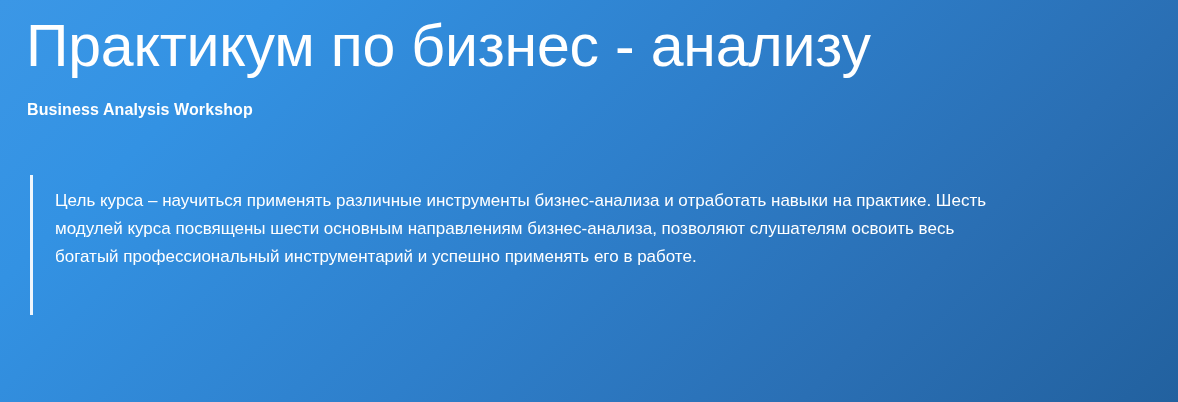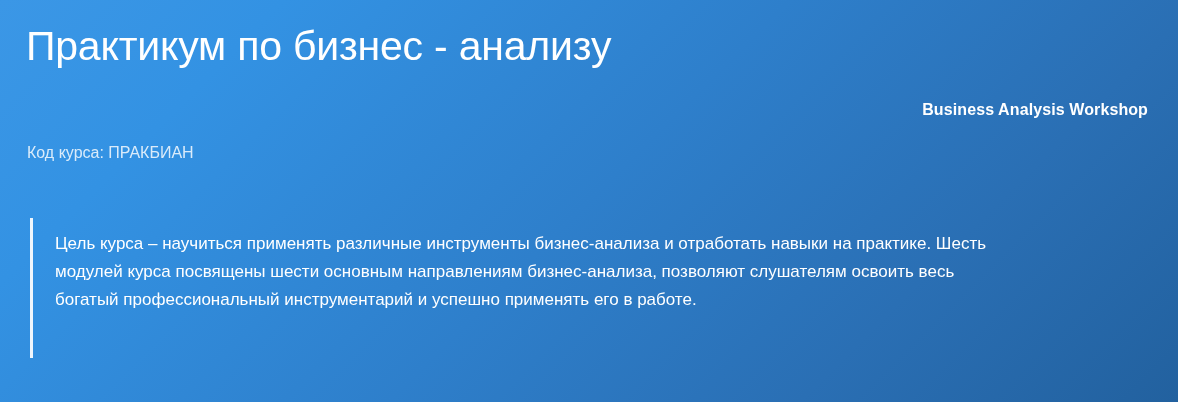--- a/index.html
+++ b/index.html
@@ -26,38 +26,37 @@
 
   .hero-inner {
     box-sizing: border-box;
     padding: 18px 30px 0 26px;
   }
 
   
   .hero-title {
     margin: 0;
     padding: 0;
-    font-size: 41px;
+    font-size: 59px;
     line-height: 56px;
     font-weight: 400;
     letter-spacing: -0.2px;
     color: #ffffff;
     white-space: nowrap;
   }
 
   
   .hero-subtitle {
     margin: 0;
     padding: 26px 0 0 1px;
     font-size: 16px;
     line-height: 20px;
     font-weight: 700;
     letter-spacing: 0.1px;
     color: #ffffff;
-    text-align: right;
   }
 
   
   .hero-coursecode {
     margin: 0;
     padding: 23px 0 0 1px;
     font-size: 16px;
     line-height: 20px;
     font-weight: 400;
     color: rgba(255, 255, 255, 0.82);
@@ -87,20 +86,19 @@
 </head>
 <body>
 
 <section class="course-hero">
   <div class="hero-inner">
 
     <h1 class="hero-title">Практикум по бизнес - анализу</h1>
 
     <div class="hero-subtitle">Business Analysis Workshop</div>
 
-    <div class="hero-coursecode">Код курса: ПРАКБИАН</div>
 
     <blockquote class="hero-quote">
       <p class="hero-quote-text">Цель курса – научиться применять различные инструменты бизнес-анализа и отработать навыки на практике. Шесть модулей курса посвящены шести основным направлениям бизнес-анализа, позволяют слушателям освоить весь богатый профессиональный инструментарий и успешно применять его в работе.</p>
     </blockquote>
 
   </div>
 </section>
 
 </body></html>

